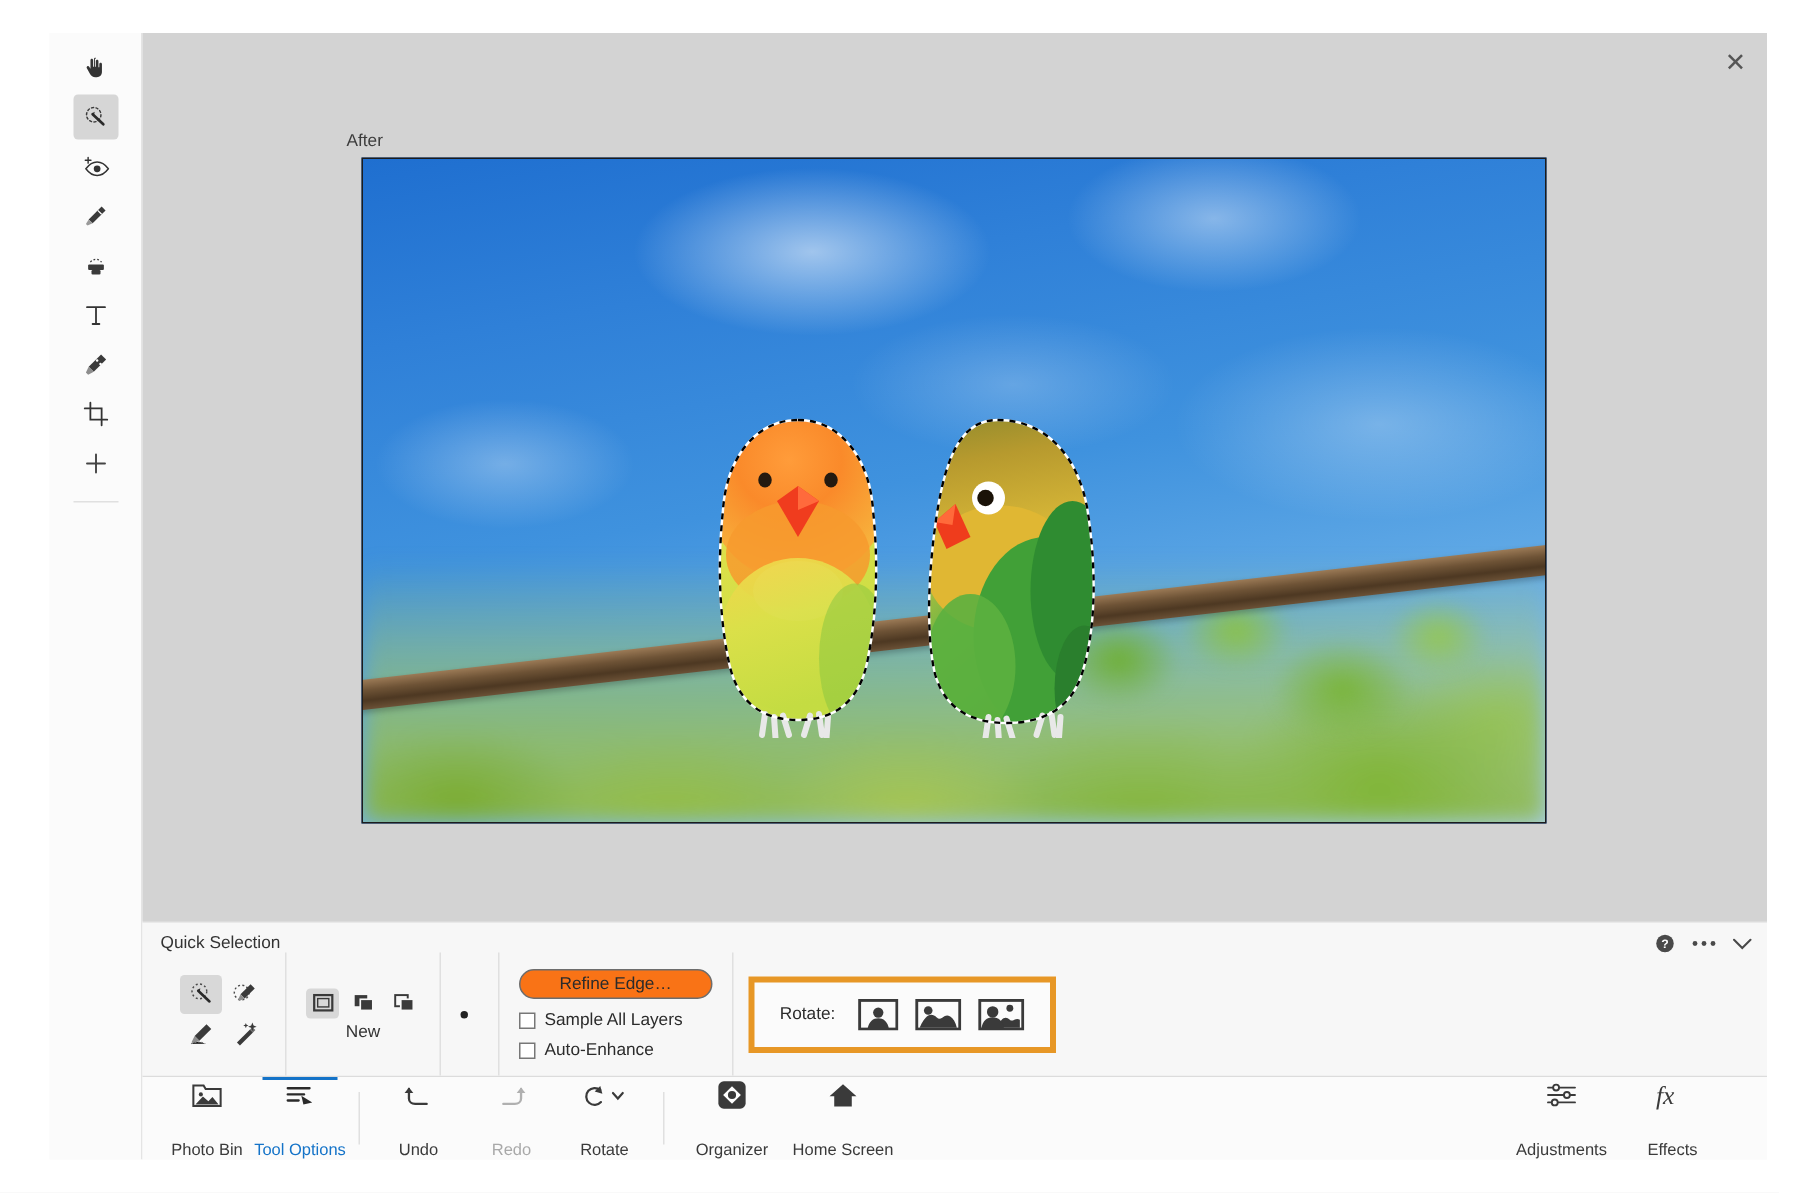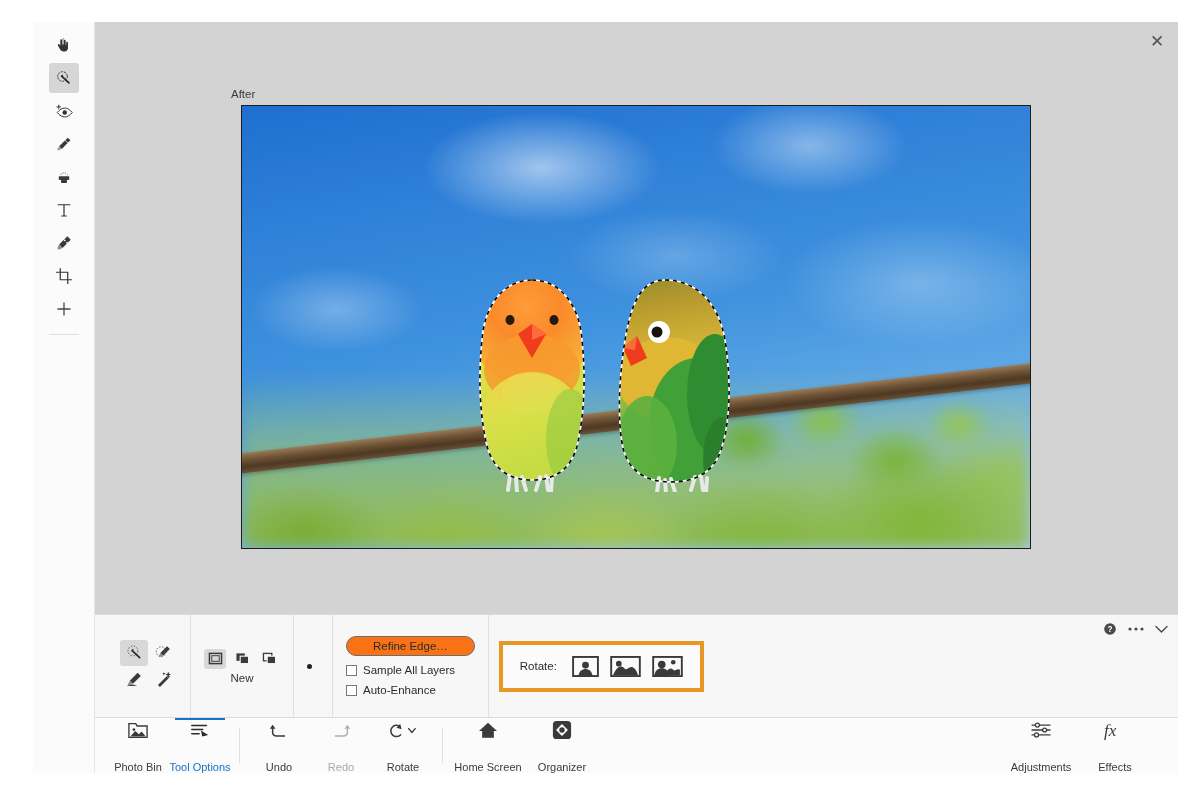--- a/index.html
+++ b/index.html
@@ -379,20 +379,21 @@
               <path d="M104 202 l2 14 M110 204 l-1 14 M98 203 l-4 13" stroke="#e8e8e8" stroke-width="4" stroke-linecap="round" fill="none"></path>
 
               <path d="M68 6 C100 6 122 30 128 66 C134 104 134 146 124 176 C116 200 96 208 74 208 C50 208 32 198 26 174 C20 146 22 104 28 66 C34 30 44 6 68 6 Z" fill="none" stroke="#ffffff" stroke-width="1.6"></path>
               <path d="M68 6 C100 6 122 30 128 66 C134 104 134 146 124 176 C116 200 96 208 74 208 C50 208 32 198 26 174 C20 146 22 104 28 66 C34 30 44 6 68 6 Z" fill="none" stroke="#000000" stroke-width="1.6" stroke-dasharray="4 4"></path>
             </svg>
           </div>
         </div>
       </div>
 
       <div class="options-panel">
+        <div class="panel-title">Quick Selection</div>
 
         <div class="panel-corner">
           <span class="corner-ico">
             <svg width="14" height="14" viewBox="0 0 24 24">
               <circle cx="12" cy="12" r="10" fill="#4a4a4a"></circle>
               <text x="12" y="17" font-size="14" font-family="Liberation Sans, sans-serif" font-weight="bold" fill="#fff" text-anchor="middle">?</text>
             </svg>
           </span>
           <span class="corner-ico">
             <svg width="16" height="6" viewBox="0 0 16 6">
@@ -582,36 +583,36 @@
                 <path d="M22 7 L25.5 11 L29 7" fill="none" stroke="#3a3a3a" stroke-width="1.5" stroke-linecap="round"></path>
               </svg>
             </span>
             <span>Rotate</span>
           </div>
 
           <div class="tb-sep"></div>
 
           <div class="tb-item wide">
             <span class="tb-ico">
-              <svg width="20" height="18" viewBox="0 0 22 20">
-                <path d="M11 2 L21 11 H17.5 V18.5 H4.5 V11 H1 Z" fill="#3a3a3a"></path>
-              </svg>
-            </span>
-            <span>Home Screen</span>
-          </div>
-
-          <div class="tb-item wide">
-            <span class="tb-ico">
               <svg width="20" height="20" viewBox="0 0 22 22">
                 <rect x="1" y="1" width="20" height="20" rx="4" fill="#3a3a3a"></rect>
                 <path d="M11 4.5 L17.5 11 L11 17.5 L4.5 11 Z" fill="#ffffff"></path>
                 <circle cx="11" cy="11" r="3" fill="#3a3a3a"></circle>
               </svg>
             </span>
             <span>Organizer</span>
+          </div>
+
+          <div class="tb-item wide">
+            <span class="tb-ico">
+              <svg width="20" height="18" viewBox="0 0 22 20">
+                <path d="M11 2 L21 11 H17.5 V18.5 H4.5 V11 H1 Z" fill="#3a3a3a"></path>
+              </svg>
+            </span>
+            <span>Home Screen</span>
           </div>
 
         </div>
 
         <div class="tb-right">
           <div class="tb-item wide">
             <span class="tb-ico">
               <svg width="22" height="18" viewBox="0 0 24 20">
                 <g stroke="#3a3a3a" stroke-width="1.4" stroke-linecap="round">
                   <path d="M2 4.5 H22"></path>

